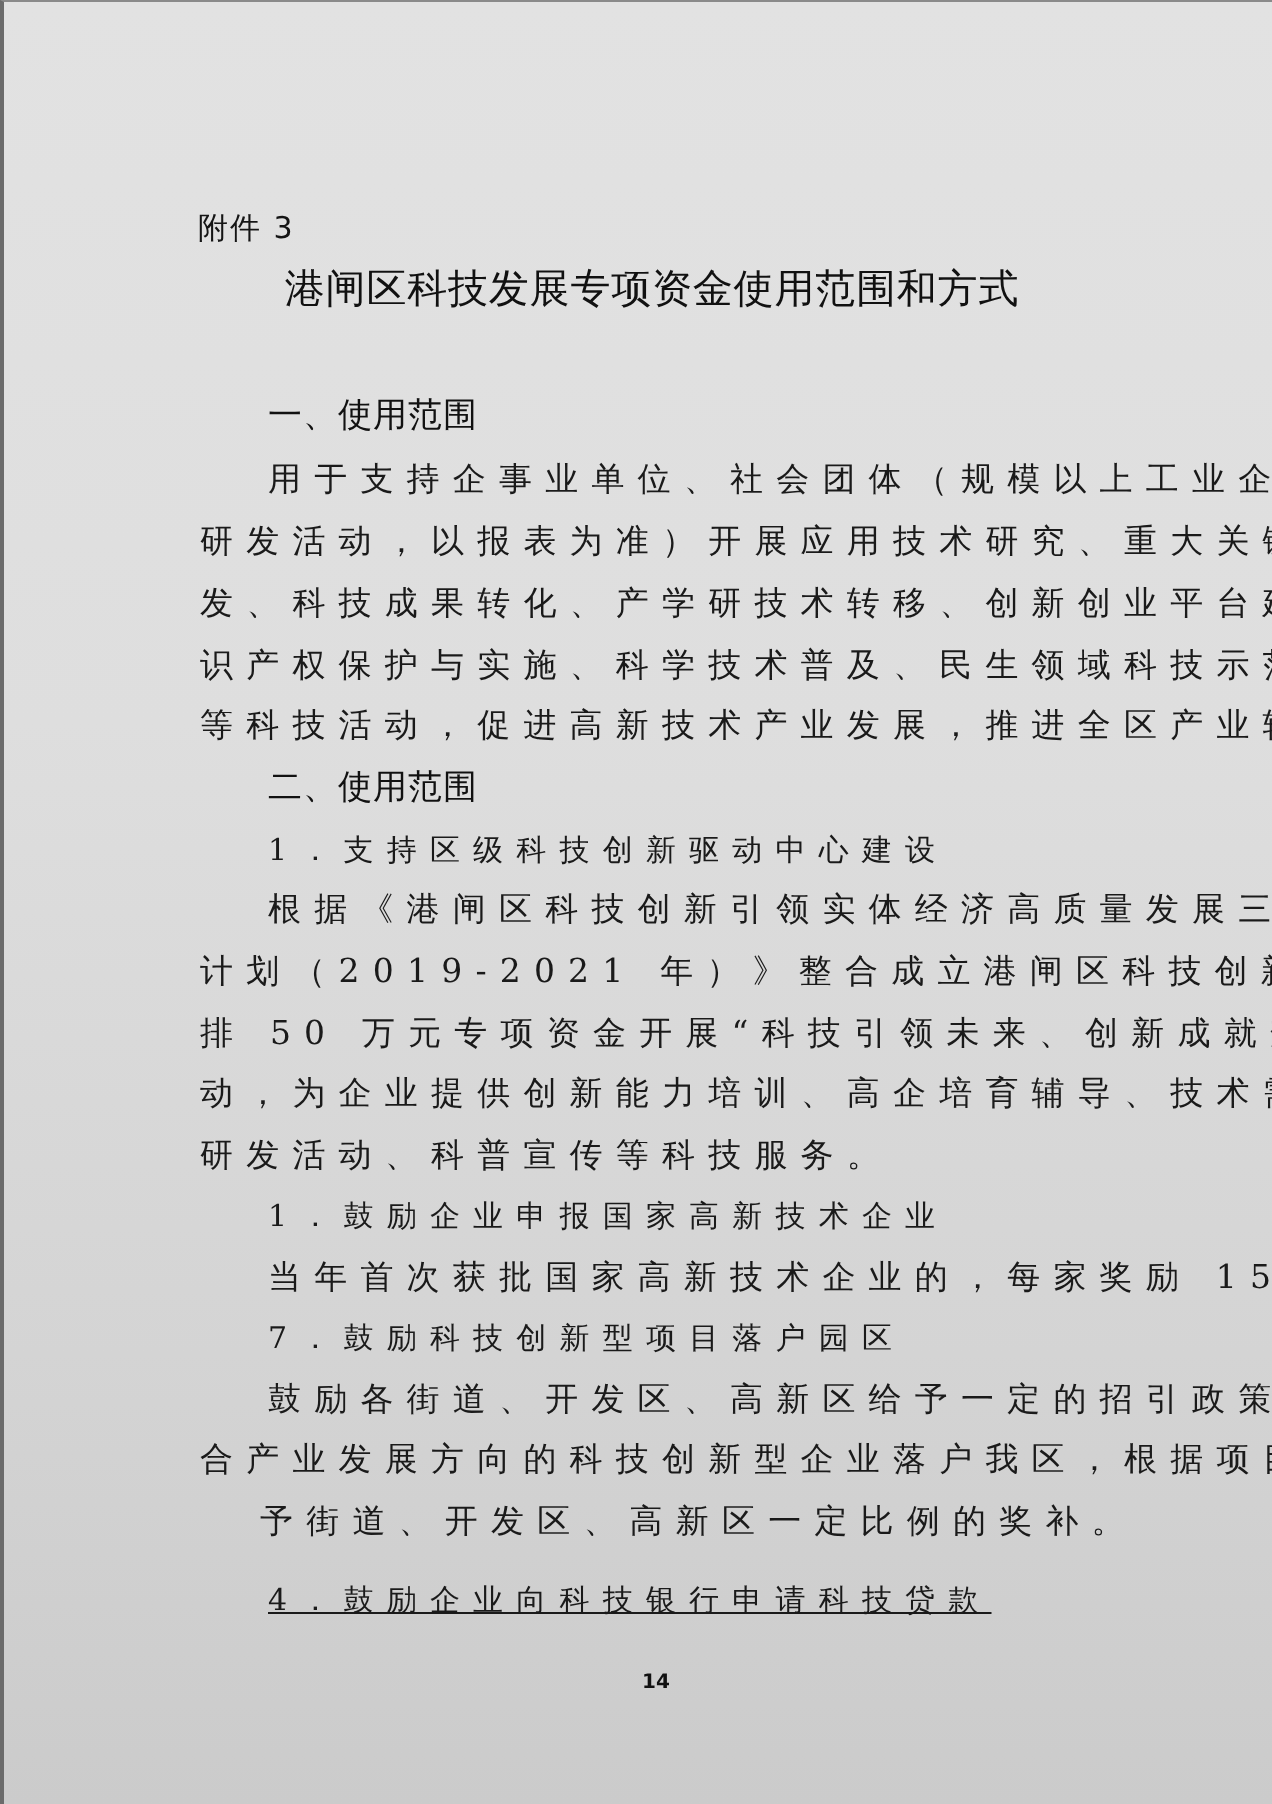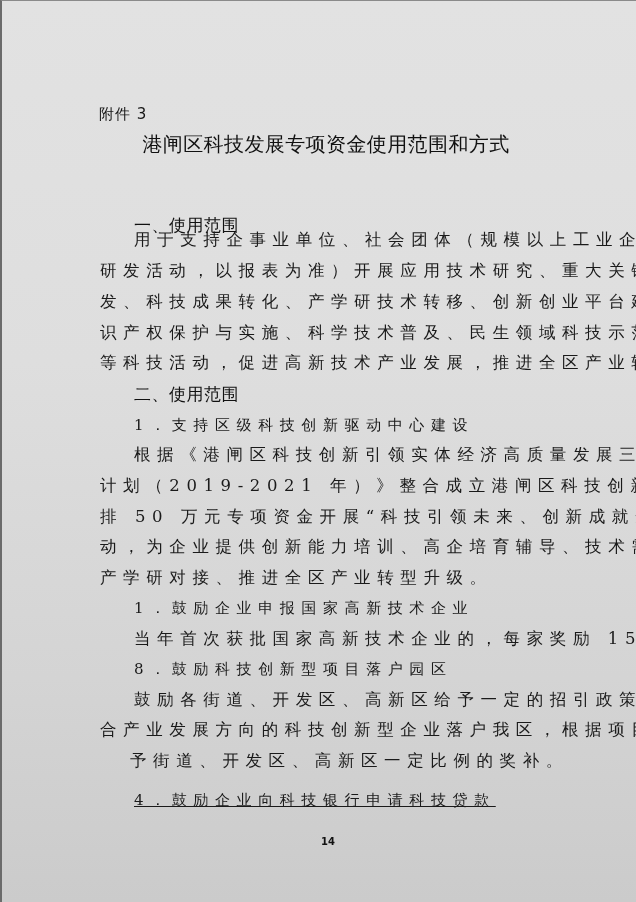--- a/index.html
+++ b/index.html
@@ -90,41 +90,41 @@
   </style>
 </head>
 <body>
 
 <div class="page">
 
   <div class="attach">附件 3</div>
 
   <div class="title">港闸区科技发展专项资金使用范围和方式</div>
 
-  <div class="heading" style="top:196px;margin-top:17px;">一、使用范围</div>
+  <div class="heading" style="top:196px;">一、使用范围</div>
 
   <div class="line indent" style="top:228px;">用于支持企事业单位、社会团体（规模以上工业企业须有</div>
   <div class="line" style="top:259px;">研发活动，以报表为准）开展应用技术研究、重大关键技术研</div>
   <div class="line" style="top:290px;">发、科技成果转化、产学研技术转移、创新创业平台建设、知</div>
   <div class="line" style="top:321px;">识产权保护与实施、科学技术普及、民生领域科技示范与推广</div>
   <div class="line" style="top:351px;">等科技活动，促进高新技术产业发展，推进全区产业转型升级。</div>
 
   <div class="heading" style="top:382px;">二、使用范围</div>
 
   <div class="subheading" style="top:413px;">1．支持区级科技创新驱动中心建设</div>
   <div class="line indent" style="top:443px;">根据《港闸区科技创新引领实体经济高质量发展三年行动</div>
   <div class="line" style="top:474px;">计划（2019-2021 年）》整合成立港闸区科技创新驱动中心。安</div>
   <div class="line" style="top:505px;">排 50 万元专项资金开展“科技引领未来、创新成就梦想”主题活</div>
   <div class="line" style="top:535px;">动，为企业提供创新能力培训、高企培育辅导、技术需求征集、</div>
-  <div class="line" style="top:566px;">产学研对接、推进全区产业转型升级。</div>
+  <div class="line" style="top:566px;">研发活动、科普宣传等科技服务。</div>
 
   <div class="subheading" style="top:596px;">1．鼓励企业申报国家高新技术企业</div>
   <div class="line indent" style="top:627px;">当年首次获批国家高新技术企业的，每家奖励 15 万元。</div>
 
-  <div class="subheading" style="top:657px;">8．鼓励科技创新型项目落户园区</div>
+  <div class="subheading" style="top:657px;">7．鼓励科技创新型项目落户园区</div>
   <div class="line indent" style="top:688px;">鼓励各街道、开发区、高新区给予一定的招引政策吸引符</div>
   <div class="line" style="top:718px;">合产业发展方向的科技创新型企业落户我区，根据项目质态给</div>
   <div class="line" style="top:749px;margin-left:30px;">予街道、开发区、高新区一定比例的奖补。</div>
 
   <div class="subheading" style="top:788px;text-decoration:underline;">4．鼓励企业向科技银行申请科技贷款</div>
 
   <div class="pagenum">14</div>
 </div>
 
 </body></html>

